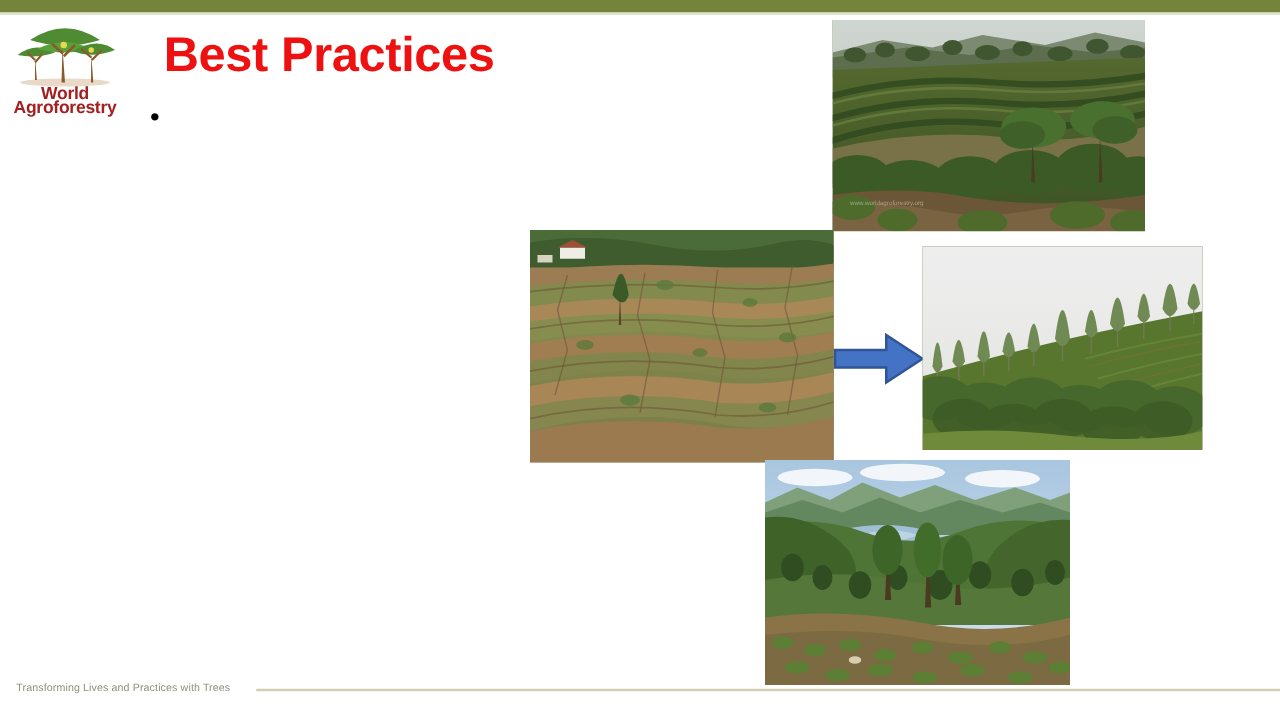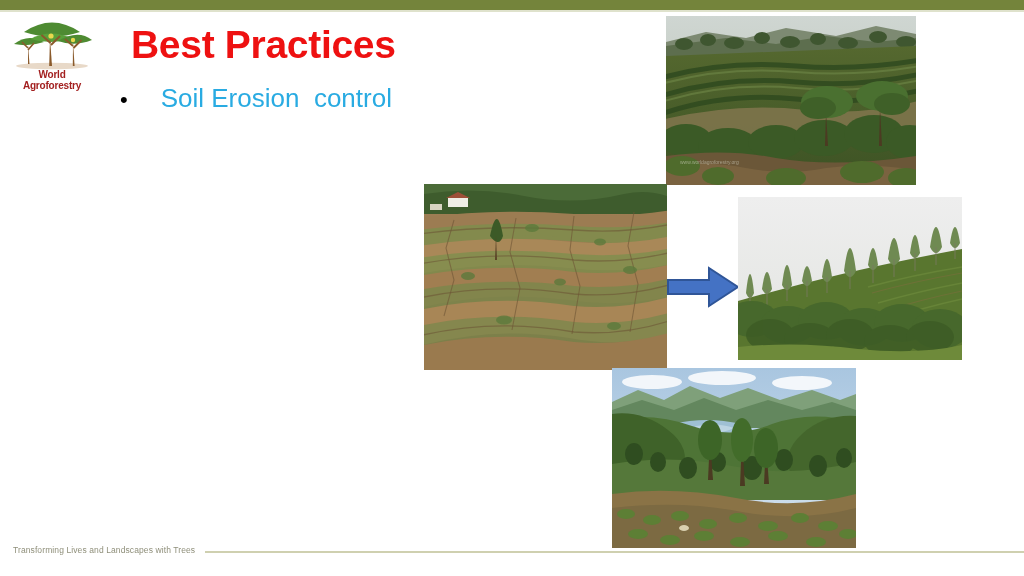--- a/index.html
+++ b/index.html
@@ -39,21 +39,21 @@
     height: 80px;
   }
   .logo svg { display: block; }
   .logo-text {
     position: absolute;
     left: 0; top: 55px;
     width: 92px;
     text-align: center;
     color: #a32020;
     font-weight: bold;
-    font-size: 10px;
+    font-size: 14px;
     line-height: 11px;
     letter-spacing: -0.2px;
   }
 
   
   .slide-title {
     position: absolute;
     left: 131px; top: 23px;
     color: #ee1111;
     font-size: 39px;
@@ -144,21 +144,20 @@
   <div class="logo-text">
     <div>World</div>
     <div>Agroforestry</div>
   </div>
 </div>
 
 <div class="slide-title">Best Practices</div>
 
 <div class="bullet-row">
   <span class="bullet-dot">•</span>
-  <span class="bullet-text">Soil Erosion  control</span>
 </div>
 
 <div class="photo" id="photo-coffee-agroforestry">
   <svg viewBox="0 0 250 169" preserveAspectRatio="none">
     <defs>
       <linearGradient id="skyA" x1="0" y1="0" x2="0" y2="1">
         <stop offset="0%" stop-color="#cfd6d2"></stop>
         <stop offset="100%" stop-color="#b9c2b0"></stop>
       </linearGradient>
       <linearGradient id="slopeA" x1="0" y1="0" x2="0" y2="1">
@@ -433,14 +432,14 @@
       <ellipse cx="92" cy="168" rx="10" ry="5"></ellipse>
         <ellipse cx="128" cy="174" rx="10" ry="5"></ellipse>
       <ellipse cx="166" cy="168" rx="10" ry="5"></ellipse>
         <ellipse cx="204" cy="174" rx="10" ry="5"></ellipse>
       <ellipse cx="236" cy="166" rx="9" ry="5"></ellipse>
     </g>
     <ellipse cx="72" cy="160" rx="5" ry="3" fill="#d9cfae"></ellipse>
   </svg>
 </div>
 
-<div class="footer-text">Transforming Lives and Landscapes with Trees</div>
+<div class="footer-text">Transforming Lives and Practices with Trees</div>
 <div class="footer-rule"></div>
 
 </body></html>

